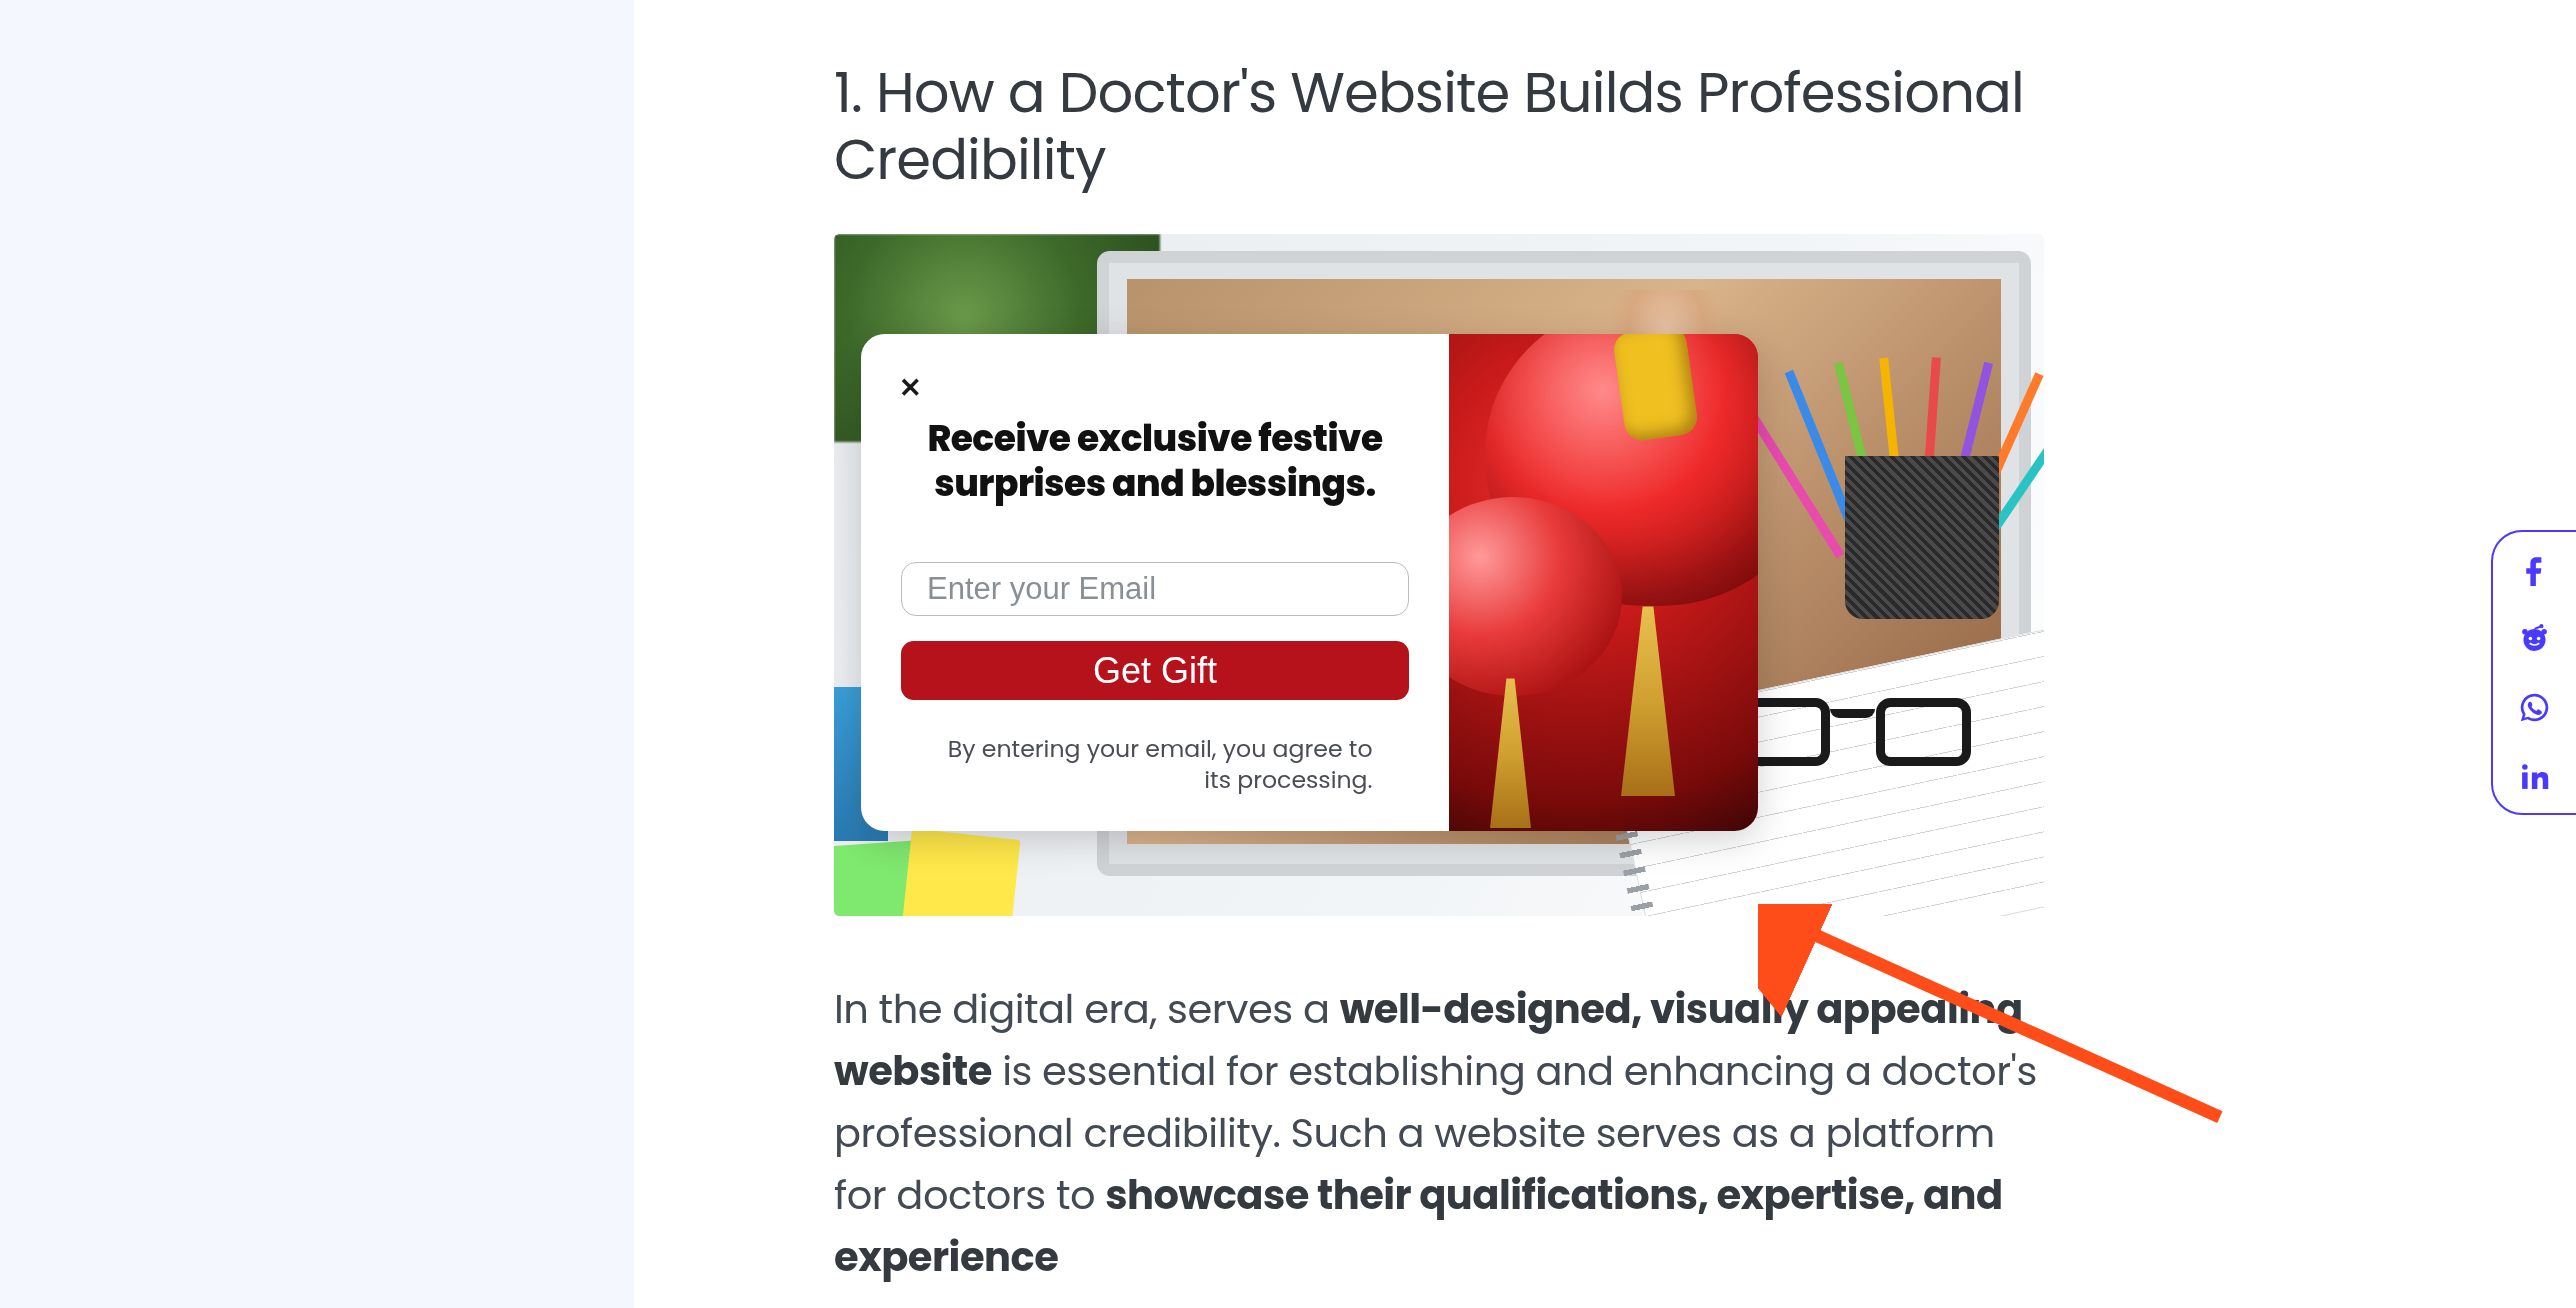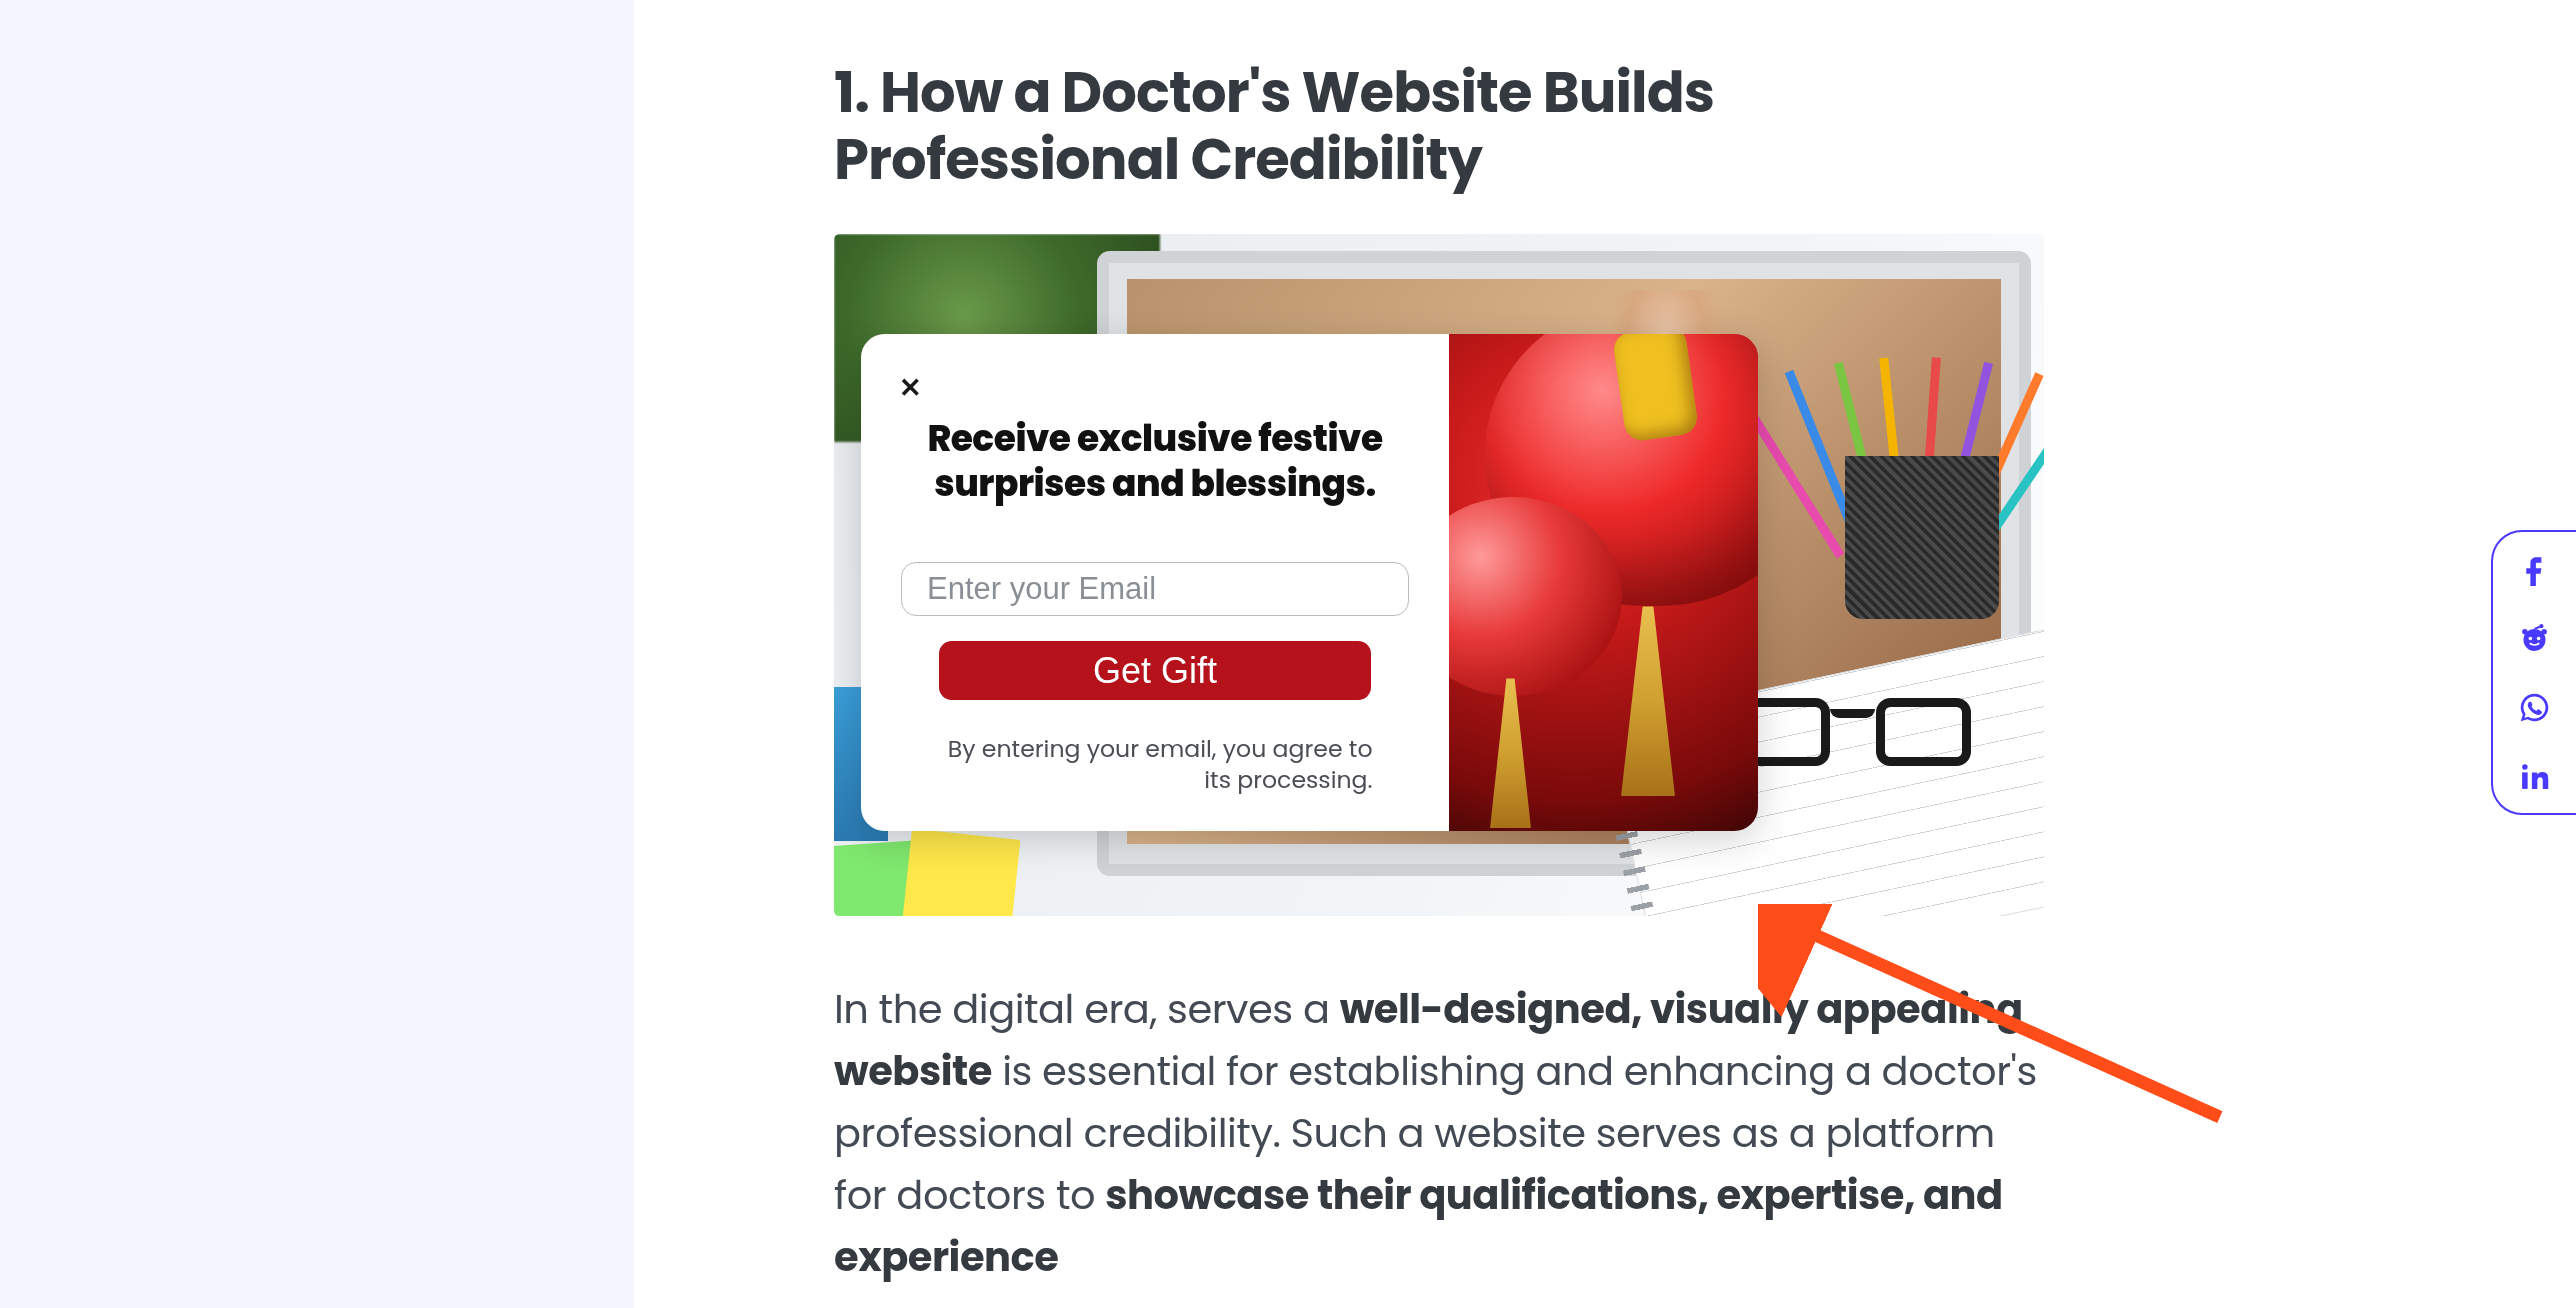--- a/index.html
+++ b/index.html
@@ -29,21 +29,21 @@
 .intro-text {
   font-size: 40px;
   line-height: 1.55;
   color: #434a54;
   margin-top: 4.5px;
   font-weight: 400;
   letter-spacing: -0.5px;
 }
 .heading {
   font-size: 56px;
-  font-weight: 700;
+  font-weight: 400;
   color: #343a40;
   line-height: 1.2;
   margin-top: 59px;
   letter-spacing: -0.9px;
 }
 .hero-image {
   margin-top: 41px;
   width: 1210px;
   height: 682px;
   position: relative;
@@ -187,21 +187,21 @@
   border: 1.8px solid #b9bcc0;
   border-radius: 15px;
   font-size: 31px;
   padding: 0 25px;
   color: #555;
   background: #fff;
 }
 .popup-input::placeholder { color: #8a8f95; }
 .popup-button {
   margin-top: 25px;
-  width: 432px;
+  width: 508px;
   height: 91px;
   border: none;
   border-radius: 12.7px;
   background: #b5121b;
   color: #fff;
   font-size: 36px;
   font-weight: 400;
   cursor: pointer;
 }
 .popup-disclaimer {

